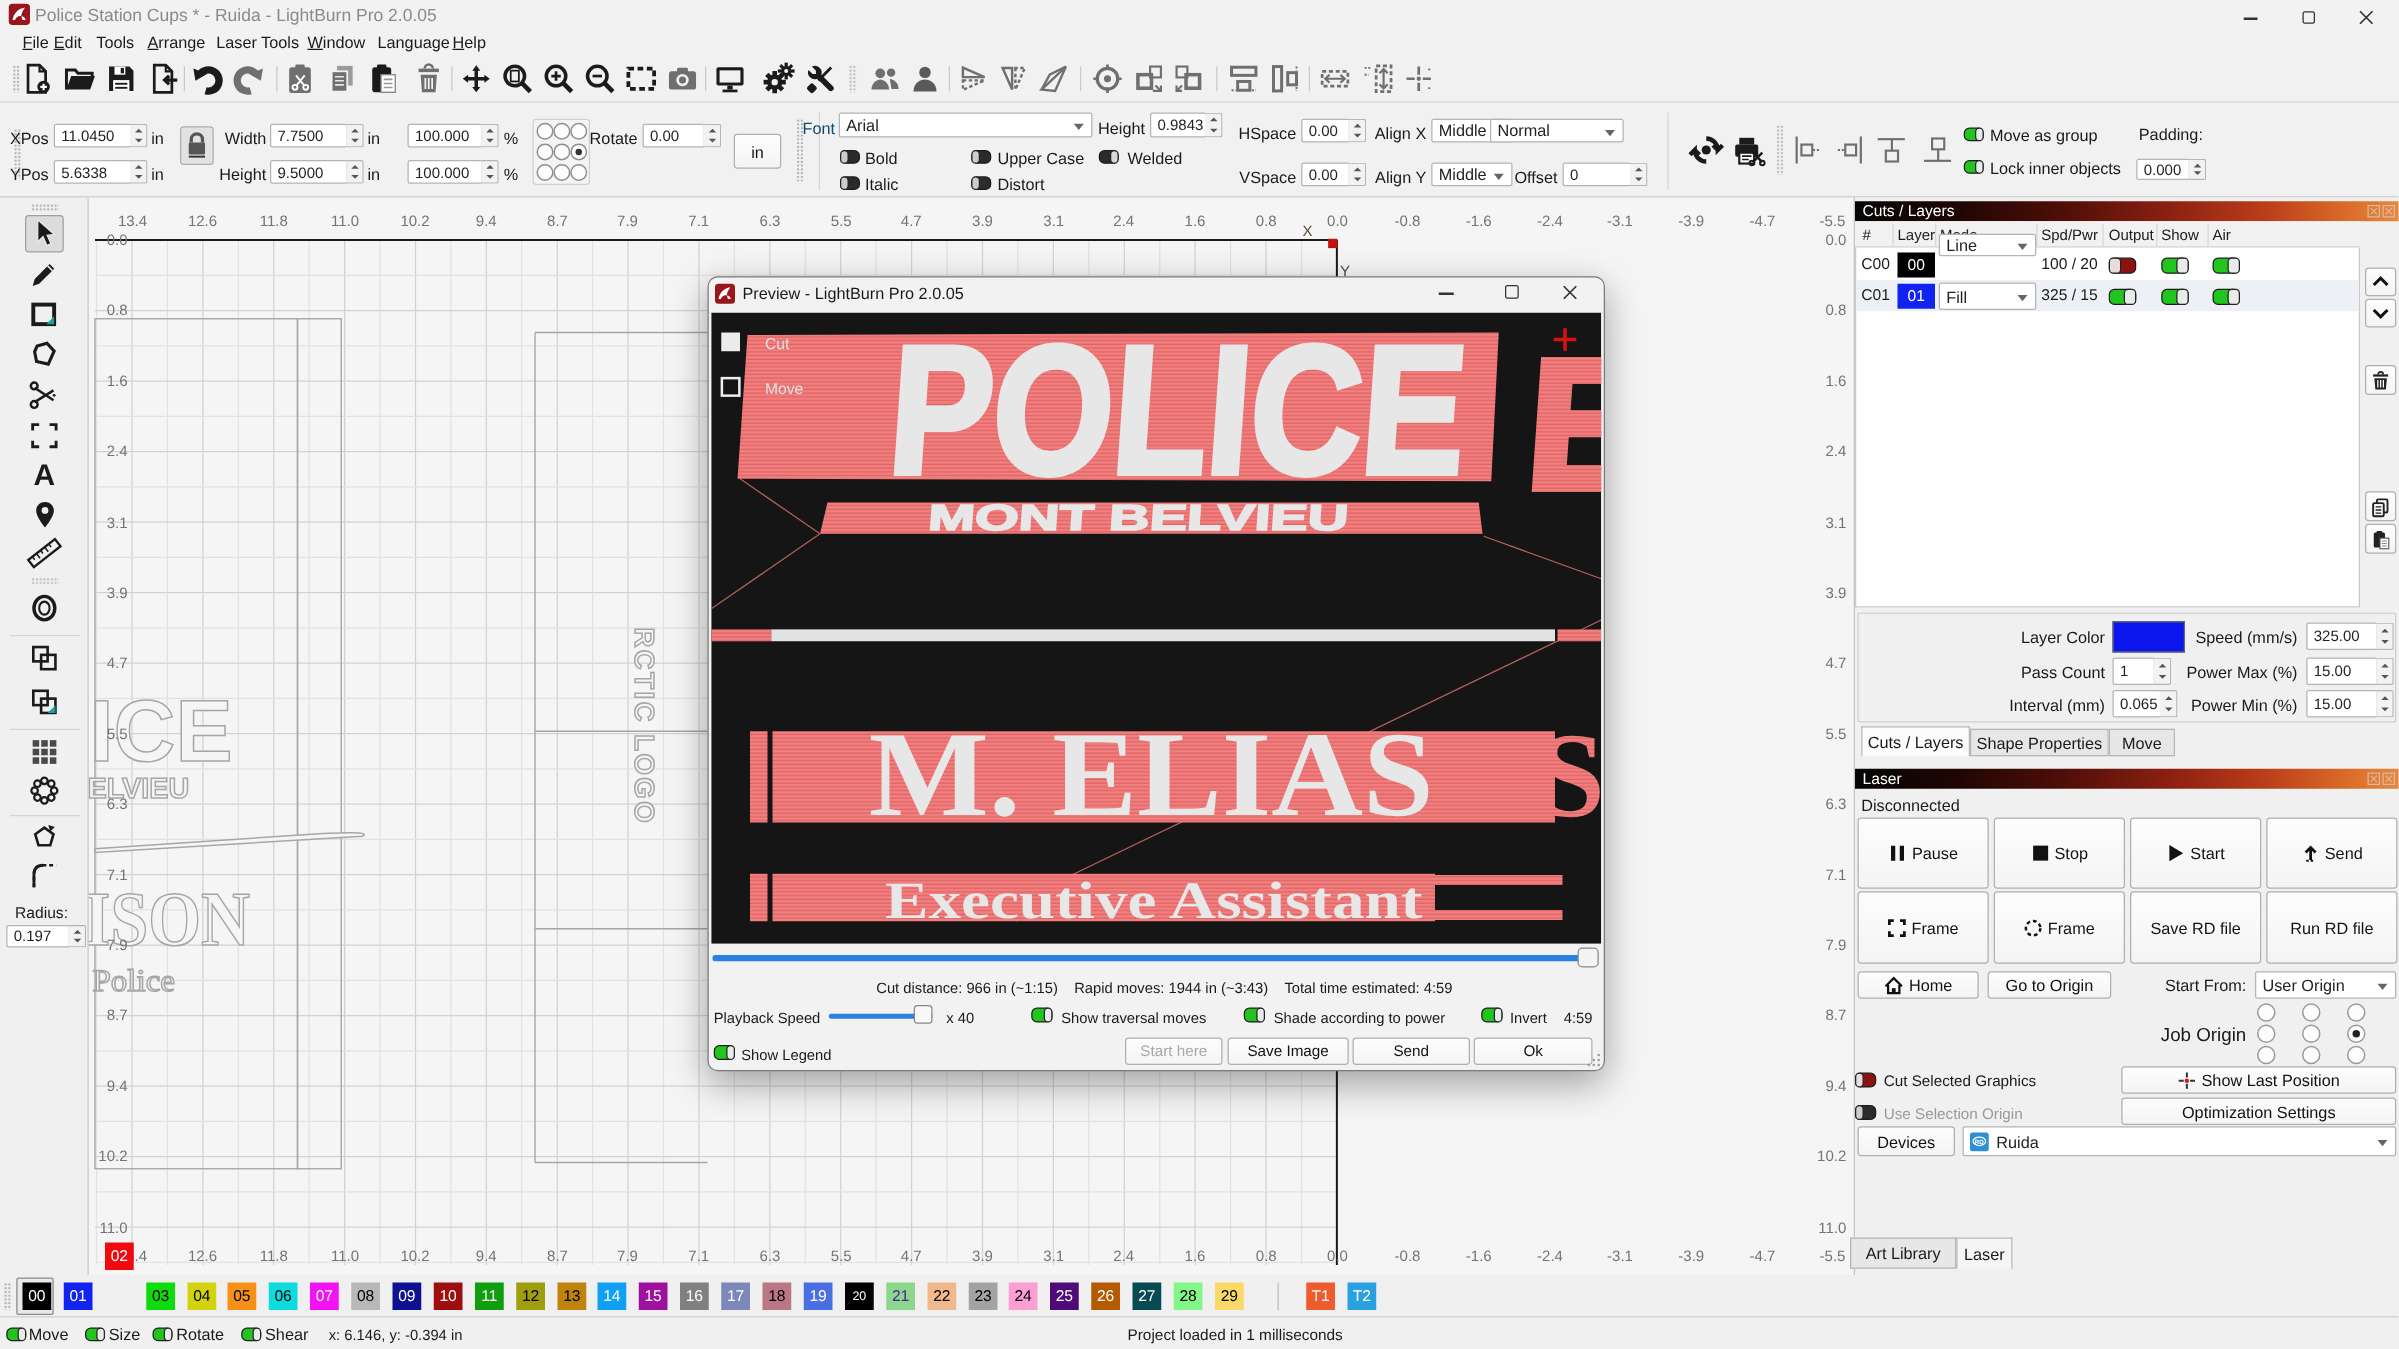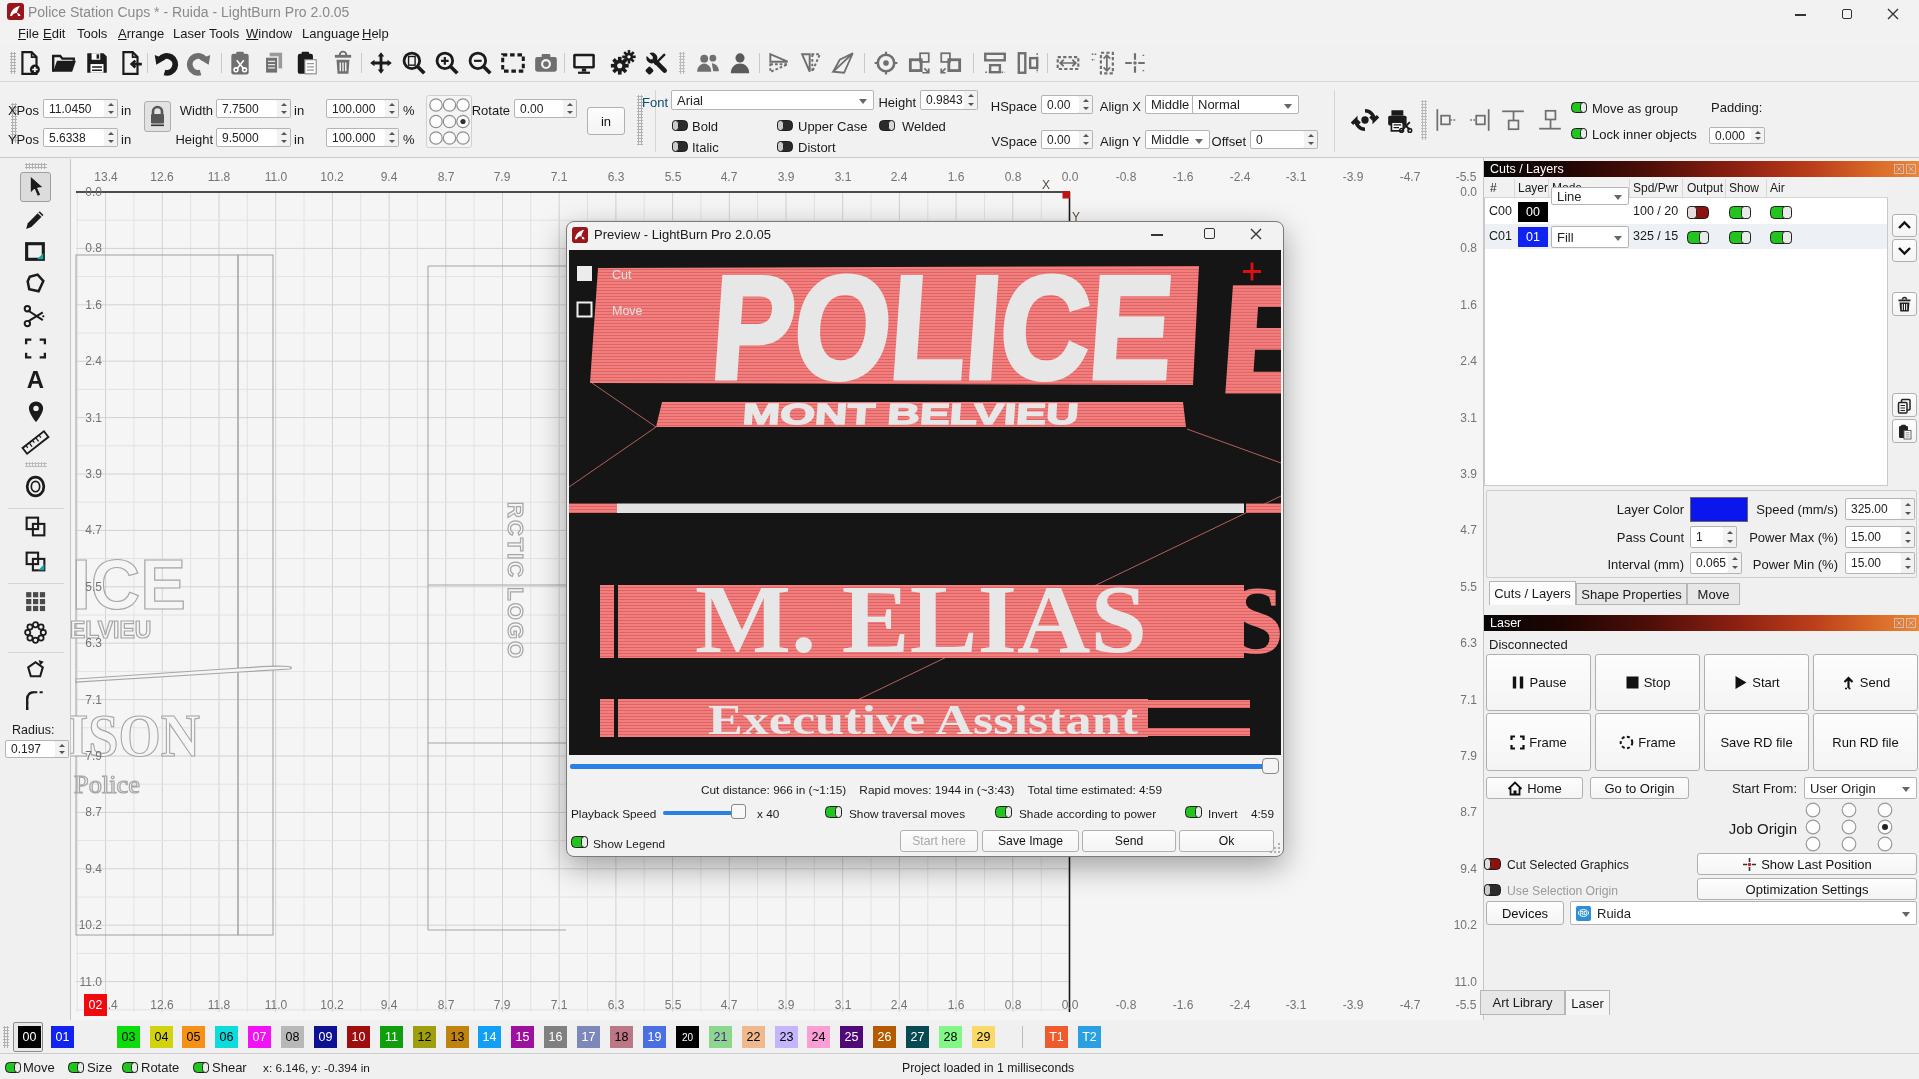--- a/index.html
+++ b/index.html
@@ -678,21 +678,21 @@
 <div class="ab" style="left:446px;top:1026px;width:23px;height:22px;background:#bf830e;color:#000;font-size:12.5px;display:flex;align-items:center;justify-content:center">13</div>
 <div class="ab" style="left:478px;top:1026px;width:23px;height:22px;background:#0fa0f5;color:#fff;font-size:12.5px;display:flex;align-items:center;justify-content:center">14</div>
 <div class="ab" style="left:511px;top:1026px;width:23px;height:22px;background:#9e109e;color:#fff;font-size:12.5px;display:flex;align-items:center;justify-content:center">15</div>
 <div class="ab" style="left:544px;top:1026px;width:23px;height:22px;background:#808080;color:#fff;font-size:12.5px;display:flex;align-items:center;justify-content:center">16</div>
 <div class="ab" style="left:577px;top:1026px;width:23px;height:22px;background:#7d87b9;color:#fff;font-size:12.5px;display:flex;align-items:center;justify-content:center">17</div>
 <div class="ab" style="left:610px;top:1026px;width:23px;height:22px;background:#bb7784;color:#000;font-size:12.5px;display:flex;align-items:center;justify-content:center">18</div>
 <div class="ab" style="left:643px;top:1026px;width:23px;height:22px;background:#4a6fe3;color:#fff;font-size:12.5px;display:flex;align-items:center;justify-content:center">19</div>
 <div class="ab" style="left:676px;top:1026px;width:23px;height:22px;background:#000000;color:#fff;font-size:10px;display:flex;align-items:center;justify-content:center">20</div>
 <div class="ab" style="left:709px;top:1026px;width:23px;height:22px;background:#8cd78c;color:#4c1d95;font-size:12.5px;display:flex;align-items:center;justify-content:center">21</div>
 <div class="ab" style="left:742px;top:1026px;width:23px;height:22px;background:#f0b98d;color:#000;font-size:12.5px;display:flex;align-items:center;justify-content:center">22</div>
-<div class="ab" style="left:775px;top:1026px;width:23px;height:22px;background:#c4b5fd;color:#000;font-size:12.5px;display:flex;align-items:center;justify-content:center">23</div>
+<div class="ab" style="left:775px;top:1026px;width:23px;height:22px;background:#a3a3a3;color:#000;font-size:12.5px;display:flex;align-items:center;justify-content:center">23</div>
 <div class="ab" style="left:807px;top:1026px;width:23px;height:22px;background:#fa9ed4;color:#000;font-size:12.5px;display:flex;align-items:center;justify-content:center">24</div>
 <div class="ab" style="left:840px;top:1026px;width:23px;height:22px;background:#500a78;color:#fff;font-size:12.5px;display:flex;align-items:center;justify-content:center">25</div>
 <div class="ab" style="left:873px;top:1026px;width:23px;height:22px;background:#b45a00;color:#fff;font-size:12.5px;display:flex;align-items:center;justify-content:center">26</div>
 <div class="ab" style="left:906px;top:1026px;width:23px;height:22px;background:#074a54;color:#fff;font-size:12.5px;display:flex;align-items:center;justify-content:center">27</div>
 <div class="ab" style="left:939px;top:1026px;width:23px;height:22px;background:#82f788;color:#000;font-size:12.5px;display:flex;align-items:center;justify-content:center">28</div>
 <div class="ab" style="left:972px;top:1026px;width:23px;height:22px;background:#fad966;color:#000;font-size:12.5px;display:flex;align-items:center;justify-content:center">29</div>
 <div class="ab" style="left:1022px;top:1026px;width:1px;height:22px;background:#bbb"></div>
 <div class="ab" style="left:1045px;top:1026px;width:23px;height:22px;background:#ef5b2d;color:#fff;font-size:12.5px;display:flex;align-items:center;justify-content:center">T1</div>
 <div class="ab" style="left:1078px;top:1026px;width:23px;height:22px;background:#2aa0e0;color:#fff;font-size:12.5px;display:flex;align-items:center;justify-content:center">T2</div>
 <div class="ab" style="left:0;top:1053px;width:1919px;height:26px;background:#f0f0f0;border-top:1px solid #cecece"></div>

